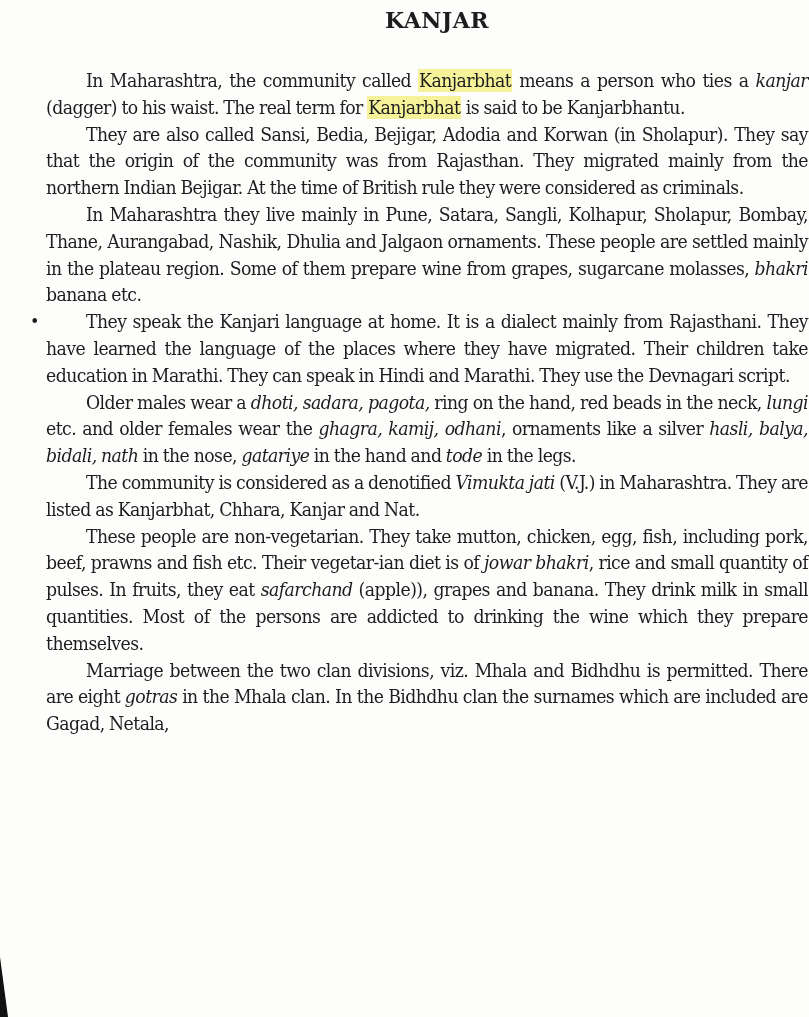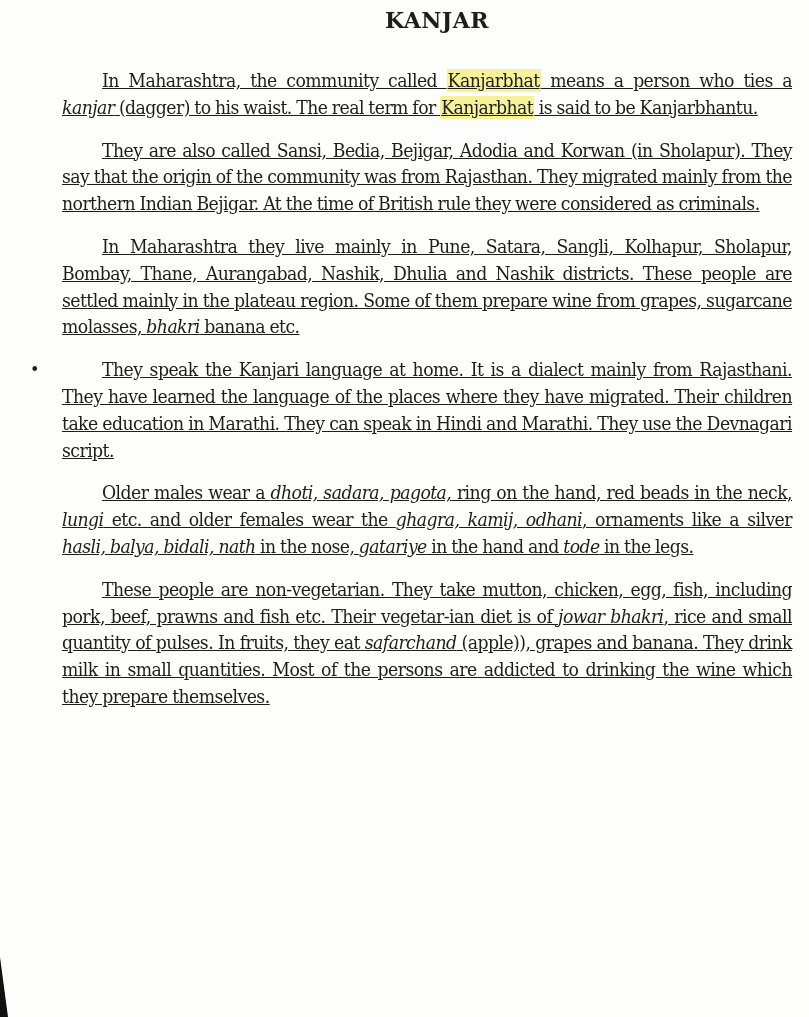--- a/index.html
+++ b/index.html
@@ -9,46 +9,47 @@
     font-family: "DejaVu Serif", "Liberation Serif", serif;
     color: #1d1d1d;
   }
   .page { position: absolute; left: 46px; top: 0; width: 762px; }
   .title {
     text-align: center; font-weight: bold; font-size: 22px;
     letter-spacing: 0.5px; margin: 0; padding-top: 6px; height: 36px;
     line-height: 28px; padding-left: 20px;
   }
   .para {
-    font-size: 19.2px; line-height: 26.8px; margin: 16px; text-align: justify;
+    font-size: 19.2px; line-height: 26.8px; margin: 0; text-align: justify;
     text-indent: 40px; font-stretch: condensed; letter-spacing: -0.55px;
     word-spacing: -0.5px;
-    text-decoration: underline;
   }
   .p1 { margin-top: 26px; }
   .hl { background: #f6f29a; padding: 0 1px; }
   em { font-style: italic; }
   .bullet {
     position: absolute; left: 16px; font-size: 16px; line-height: 26px;
   }
   .edge {
     position: absolute; left: 0; bottom: 0; width: 0; height: 0;
     border-left: 8px solid #111; border-top: 60px solid transparent;
   }
 </style>
 </head>
 <body>
 
 <div class="page">
   <h1 class="title">KANJAR</h1>
 
   <p class="para p1"><span>In Maharashtra, the community called </span><span class="hl" style="background: rgb(246, 242, 154);">Kanjarbhat</span><span> means a person who ties a </span><em>kanjar</em><span> (dagger) to his waist. The real term for </span><span class="hl" style="background: rgb(246, 242, 154);">Kanjarbhat</span><span> is said to be Kanjarbhantu.</span></p>
   <p class="para"><span>They are also called Sansi, Bedia, Bejigar, Adodia and Korwan (in Sholapur). They say that the origin of the community was from Rajasthan. They migrated mainly from the northern Indian Bejigar. At the time of British rule they were considered as criminals.</span></p>
-  <p class="para"><span>In Maharashtra they live mainly in Pune, Satara, Sangli, Kolhapur, Sholapur, Bombay, Thane, Aurangabad, Nashik, Dhulia and Nashik districts. These people are settled mainly in the plateau region. Some of them prepare wine from grapes, sugarcane molasses, </span><em>bhakri</em><span> banana etc.</span></p>
+  <p class="para"><span>In Maharashtra they live mainly in Pune, Satara, Sangli, Kolhapur, Sholapur, Bombay, Thane, Aurangabad, Nashik, Dhulia and Jalgaon ornaments. These people are settled mainly in the plateau region. Some of them prepare wine from grapes, sugarcane molasses, </span><em>bhakri</em><span> banana etc.</span></p>
   <div style="position:relative">
     <span class="bullet" style="left:-16px;top:0">•</span>
     <p class="para"><span>They speak the Kanjari language at home. It is a dialect mainly from Rajasthani. They have learned the language of the places where they have migrated. Their children take education in Marathi. They can speak in Hindi and Marathi. They use the Devnagari script.</span></p>
   </div>
   <p class="para"><span>Older males wear a </span><em>dhoti, sadara, pagota,</em><span> ring on the hand, red beads in the neck, </span><em>lungi</em><span> etc. and older females wear the </span><em>ghagra, kamij, odhani</em><span>, ornaments like a silver </span><em>hasli, balya, bidali, nath</em><span> in the nose, </span><em>gatariye</em><span> in the hand and </span><em>tode</em><span> in the legs.</span></p>
+  <p class="para"><span>The community is considered as a denotified </span><em>Vimukta jati</em><span> (V.J.) in Maharashtra. They are listed as Kanjarbhat, Chhara, Kanjar and Nat.</span></p>
   <p class="para"><span>These people are non-vegetarian. They take mutton, chicken, egg, fish, including pork, beef, prawns and fish etc. Their vegetar-ian diet is of </span><em>jowar bhakri</em><span>, rice and small quantity of pulses. In fruits, they eat </span><em>safarchand</em><span> (apple)), grapes and banana. They drink milk in small quantities. Most of the persons are addicted to drinking the wine which they prepare themselves.</span></p>
+  <p class="para"><span>Marriage between the two clan divisions, viz. Mhala and Bidhdhu is permitted. There are eight </span><em>gotras</em><span> in the Mhala clan. In the Bidhdhu clan the surnames which are included are Gagad, Netala,</span></p>
 </div>
 
 <div class="edge"></div>
 
 </body></html>

